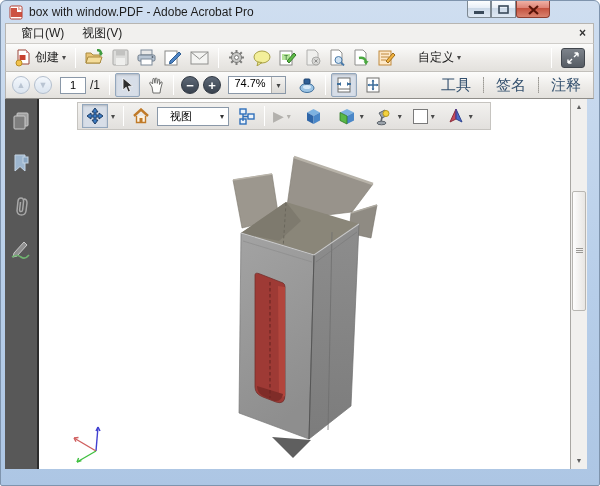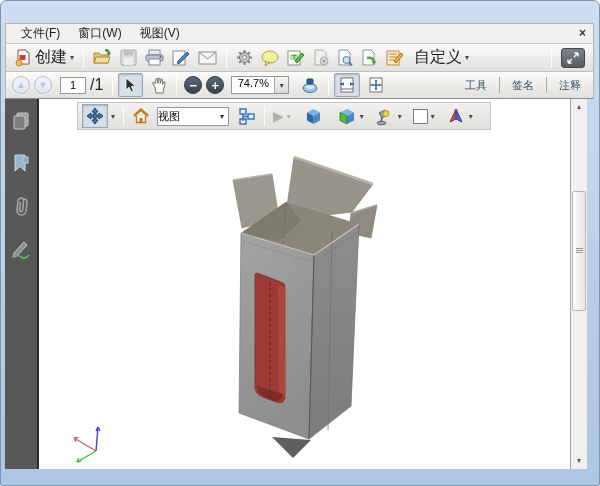--- a/index.html
+++ b/index.html
@@ -27,67 +27,89 @@
   .menu-item { font-size:12px; color:#1e1e1e; padding:2px 9px; cursor:default; }
   .menu-close { position:absolute; right:7px; top:2px; font-size:12px; font-weight:bold; color:#333; }
   
   .tbar { position:absolute; left:4px; right:5px; background:linear-gradient(180deg,#fcfcfb,#eceae7 60%,#e3e1dd);
           display:flex; align-items:center; }
   #tbar1 { top:43px; height:28px; border-bottom:1px solid #c2c0bb; border-left:1px solid #b7b5b1; border-right:1px solid #b7b5b1; }
   #tbar2 { top:71px; height:27px; border-bottom:1px solid #8f8d89; border-left:1px solid #b7b5b1; border-right:1px solid #b7b5b1; }
   .tsep { width:1px; height:20px; background:#c3c1bc; border-right:1px solid #fff; margin:0 5px; }
   .tbtn { display:flex; align-items:center; gap:3px; padding:3px 4px; border-radius:2px; }
   .tbtn svg { display:block; }
-  .tlabel { font-size:16px; color:#1e1e1e; }
+  .tlabel { font-size:12px; color:#1e1e1e; }
   .chev { font-size:8px; color:#4a4a4a; }
   .pressed { background:#d7dee8; border:1px solid #93a7bd; box-shadow:inset 0 1px 2px rgba(0,0,0,.18); }
   .pageinput { width:26px; height:17px; border:1px solid #8a98a8; font-size:11px; text-align:center; background:#fff; }
   .zoombox { display:flex; align-items:flex-start; border:1px solid #8a98a8; background:#fff; height:18px; }
   .zoombox input { width:42px; border:none; font-size:11px; text-align:center; }
   .zoombox .zchev { width:14px; height:100%; background:linear-gradient(180deg,#f5f4f2,#dcdad6);
                     border-left:1px solid #b0aeaa; font-size:8px; color:#444; text-align:center; line-height:17px; }
   .circlebtn { width:18px; height:18px; border-radius:50%; margin:0 2px;
                display:flex; align-items:center; justify-content:center; }
   .circ-dis { background:linear-gradient(180deg,#f3f7fc,#dbe4ef); border:1px solid #b3bfce; color:#b9c4d2; font-size:9px; }
   .circ-dark { background:linear-gradient(180deg,#5d6876,#39424e); border:1px solid #2e3641; color:#fff;
                font-size:13px; font-weight:bold; line-height:1; }
   .rightlinks { margin-left:auto; display:flex; align-items:center; }
-  .rlink { font-size:11px; color:#33506e; padding:2px 12px;font-family:Liberation Serif, serif; }
+  .rlink { font-size:15px; color:#33506e; padding:2px 12px;font-family:Liberation Serif, serif; }
   .rsep { width:1px; height:16px; background:#b9b7b2; border-right:1px dotted #9d9b96; }
   .expandbtn { width:24px; height:20px; border-radius:3px; background:linear-gradient(180deg,#7d838b,#565c64);
                border:1px solid #41464d; display:flex; align-items:center; justify-content:center; }
   
   .content { position:absolute; left:4px; right:12px; top:98px; bottom:16px; display:flex; }
   .navrail { width:34px; background:#585858; border-right:2px solid #2c2c2c;
              display:flex; flex-direction:column; align-items:center; padding-top:12px; gap:22px; }
   .docpane { position:relative; flex:1; background:#ffffff; overflow:hidden; }
   .scrollbar { position:relative; width:17px; background:#f1f0ee; border-left:1px solid #a9a7a3; }
   .sbtn { position:absolute; left:0; width:16px; height:16px; text-align:center; font-size:7px; color:#5f5f5f; line-height:16px; }
   .sthumb { position:absolute; left:1px; top:92px; width:14px; height:120px;
             background:linear-gradient(90deg,#fdfdfd,#e8e6e3); border:1px solid #b8b6b2; border-radius:2px; }
   .sgrip { position:absolute; left:3px; top:56px; width:7px; border-top:1px solid #9a9894;
            box-shadow:0 2px 0 #9a9894, 0 4px 0 #9a9894; }
   
   .toolbar3d { position:absolute; left:38px; top:3px; width:414px; height:28px;
                background:linear-gradient(180deg,#f2f1ef,#e2e0dd); border:1px solid #c6c4c0;
                display:flex; align-items:center; padding:0 4px; }
   .t3btn { display:flex; align-items:center; gap:2px; padding:2px 3px; }
   .combo { display:flex; align-items:center; width:72px; height:19px; background:#fff;
-           border:1px solid #8a98a8; font-size:11px; padding-left:0; }
+           border:1px solid #8a98a8; font-size:11px; padding-left:12px; }
   .combo .cchev { margin-left:auto; font-size:8px; color:#333; padding-right:4px; }
   .swatch { width:15px; height:15px; background:#fff; border:1px solid #7a7a7a; }
 </style>
 </head>
 <body>
 
 <div id="window">
 
+  <div class="titlebar">
+    <svg class="title-ico" viewBox="0 0 15 15">
+      <rect x="1" y="1" width="12" height="13" rx="1.5" fill="#fff" stroke="#b03c30"></rect>
+      <path d="M2 3 L8 3 L8 7 L13 7 L13 12 L2 12 Z" fill="#c8402f" opacity="0.9"></path>
+      <path d="M9 1 L13 5 L9 5 Z" fill="#e8b0a8"></path>
+    </svg>
+    <span class="title-text">box with window.PDF - Adobe Acrobat Pro</span>
+    <div class="winbtn" id="btn-min">
+      <svg width="10" height="9">
+          <rect x="0" y="6" width="10" height="3" fill="#3a4a5a"></rect>
+        </svg>
+    </div>
+    <div class="winbtn" id="btn-max">
+      <svg width="11" height="9">
+          <rect x="1" y="1" width="9" height="7" fill="none" stroke="#3a4a5a" stroke-width="1.6"></rect>
+        </svg>
+    </div>
+    <div class="winbtn" id="btn-close">
+      <svg width="11" height="10">
+          <path d="M1 1 L10 9 M10 1 L1 9" stroke="#5a1408" stroke-width="2.2"></path>
+        </svg>
+    </div>
+  </div>
 
   <div class="menubar">
-    <span class="menu-item">文件(F)</span>
     <span class="menu-item">窗口(W)</span>
     <span class="menu-item">视图(V)</span>
     <span class="menu-close">×</span>
   </div>
 
   <div class="tbar" id="tbar1">
     <div class="tbtn" style="margin-left:4px">
       <svg width="18" height="18" viewBox="0 0 18 18">
         <path d="M4 1 L12 1 L15 4 L15 15 L4 15 Z" fill="#fff" stroke="#9a4438"></path>
         <path d="M12 1 L15 4 L12 4 Z" fill="#d99"></path>
@@ -178,21 +200,21 @@
         <path d="M13 16 L10.6 12.6 L15.6 12 Z" fill="#4aa83f"></path>
       </svg>
     </div>
     <div class="tbtn">
       <svg width="18" height="17" viewBox="0 0 18 17">
         <rect x="1" y="2" width="12" height="14" fill="#fde8c8" stroke="#c08a3e"></rect>
         <path d="M3 5 h8 M3 8 h8 M3 11 h5" stroke="#c08a3e"></path>
         <path d="M8 12 L15 4 L17 6 L10 14 Z" fill="#f2b23e" stroke="#9a6a1a"></path>
       </svg>
     </div>
-    <div class="tbtn" style="margin-left:2px">
+    <div class="tbtn" style="margin-left:14px">
       <span class="tlabel">自定义</span>
       <span class="chev">▾</span>
     </div>
     <div class="rightlinks">
       <div class="tsep"></div>
       <div class="expandbtn" style="margin:0 8px 0 4px">
         <svg width="12" height="12" viewBox="0 0 12 12">
           <path d="M1 11 L5 7 M1 11 L1 7.5 M1 11 L4.5 11" stroke="#fff" stroke-width="1.4"></path>
           <path d="M11 1 L7 5 M11 1 L11 4.5 M11 1 L7.5 1" stroke="#fff" stroke-width="1.4"></path>
         </svg>

